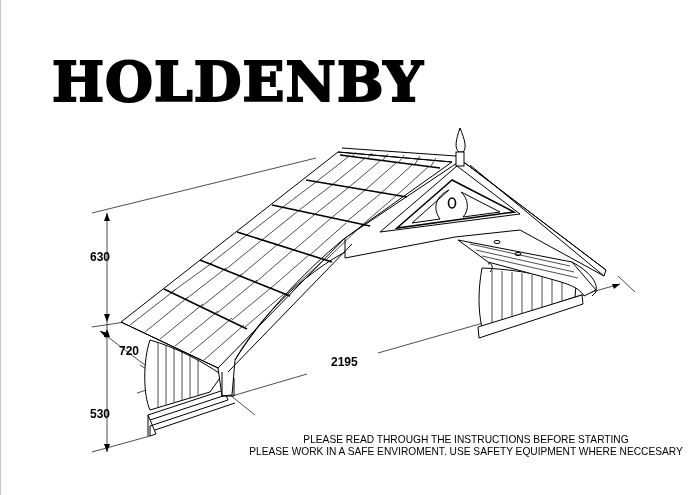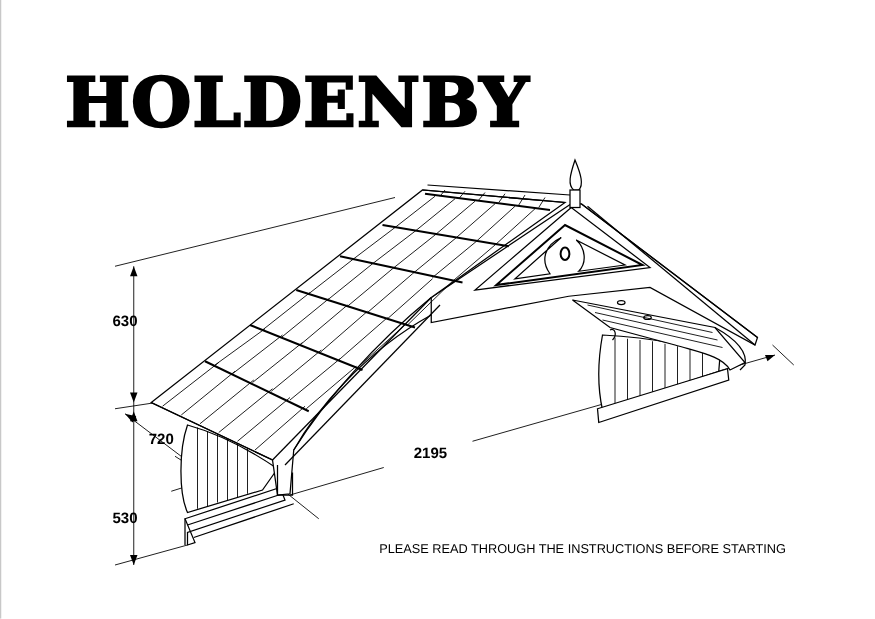--- a/index.html
+++ b/index.html
@@ -181,13 +181,14 @@
       <line class="thin" x1="388" y1="154" x2="383" y2="160"></line>
       <line class="thin" x1="404" y1="155" x2="399" y2="162"></line>
       <line class="thin" x1="420" y1="156" x2="415" y2="164"></line>
       <line class="thin" x1="436" y1="158" x2="431" y2="166"></line>
     </g>
   </g>
 </svg>
 
 <div class="notice">
   <div>PLEASE READ THROUGH THE INSTRUCTIONS BEFORE STARTING</div>
+  <div>PLEASE WORK IN A SAFE ENVIROMENT. USE SAFETY EQUIPMENT WHERE NECCESARY</div>
 </div>
 
 </body></html>

